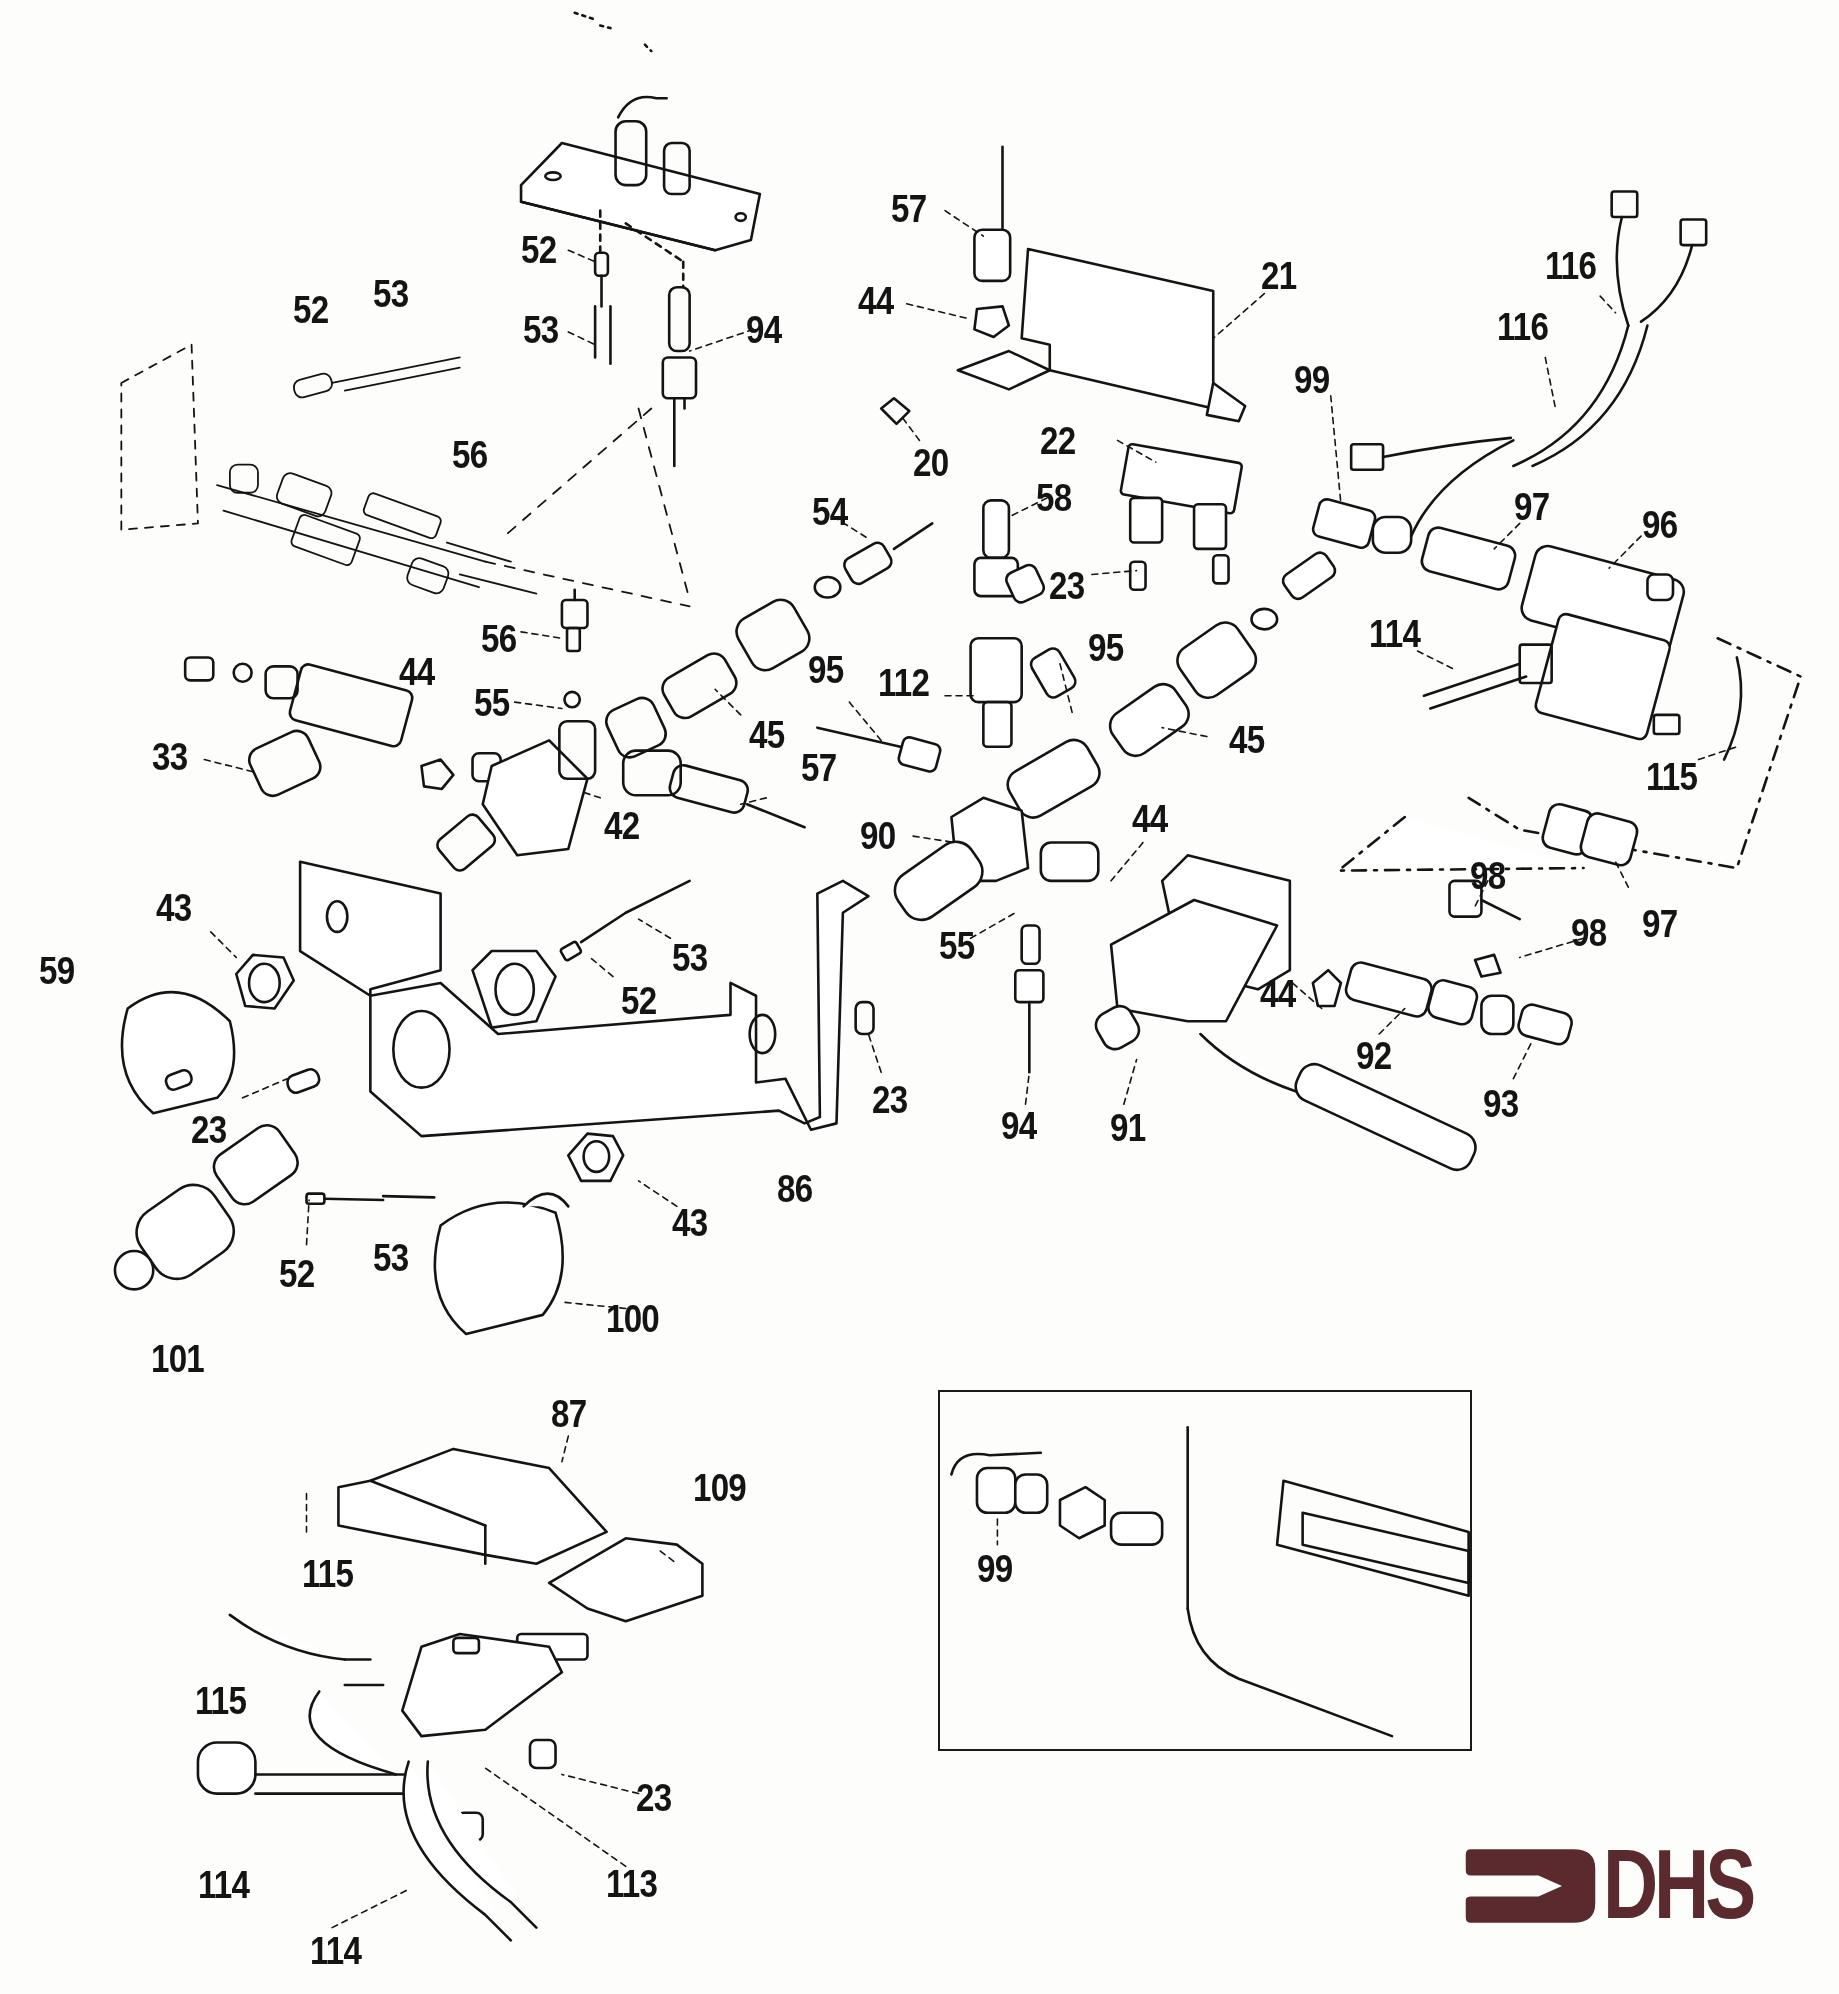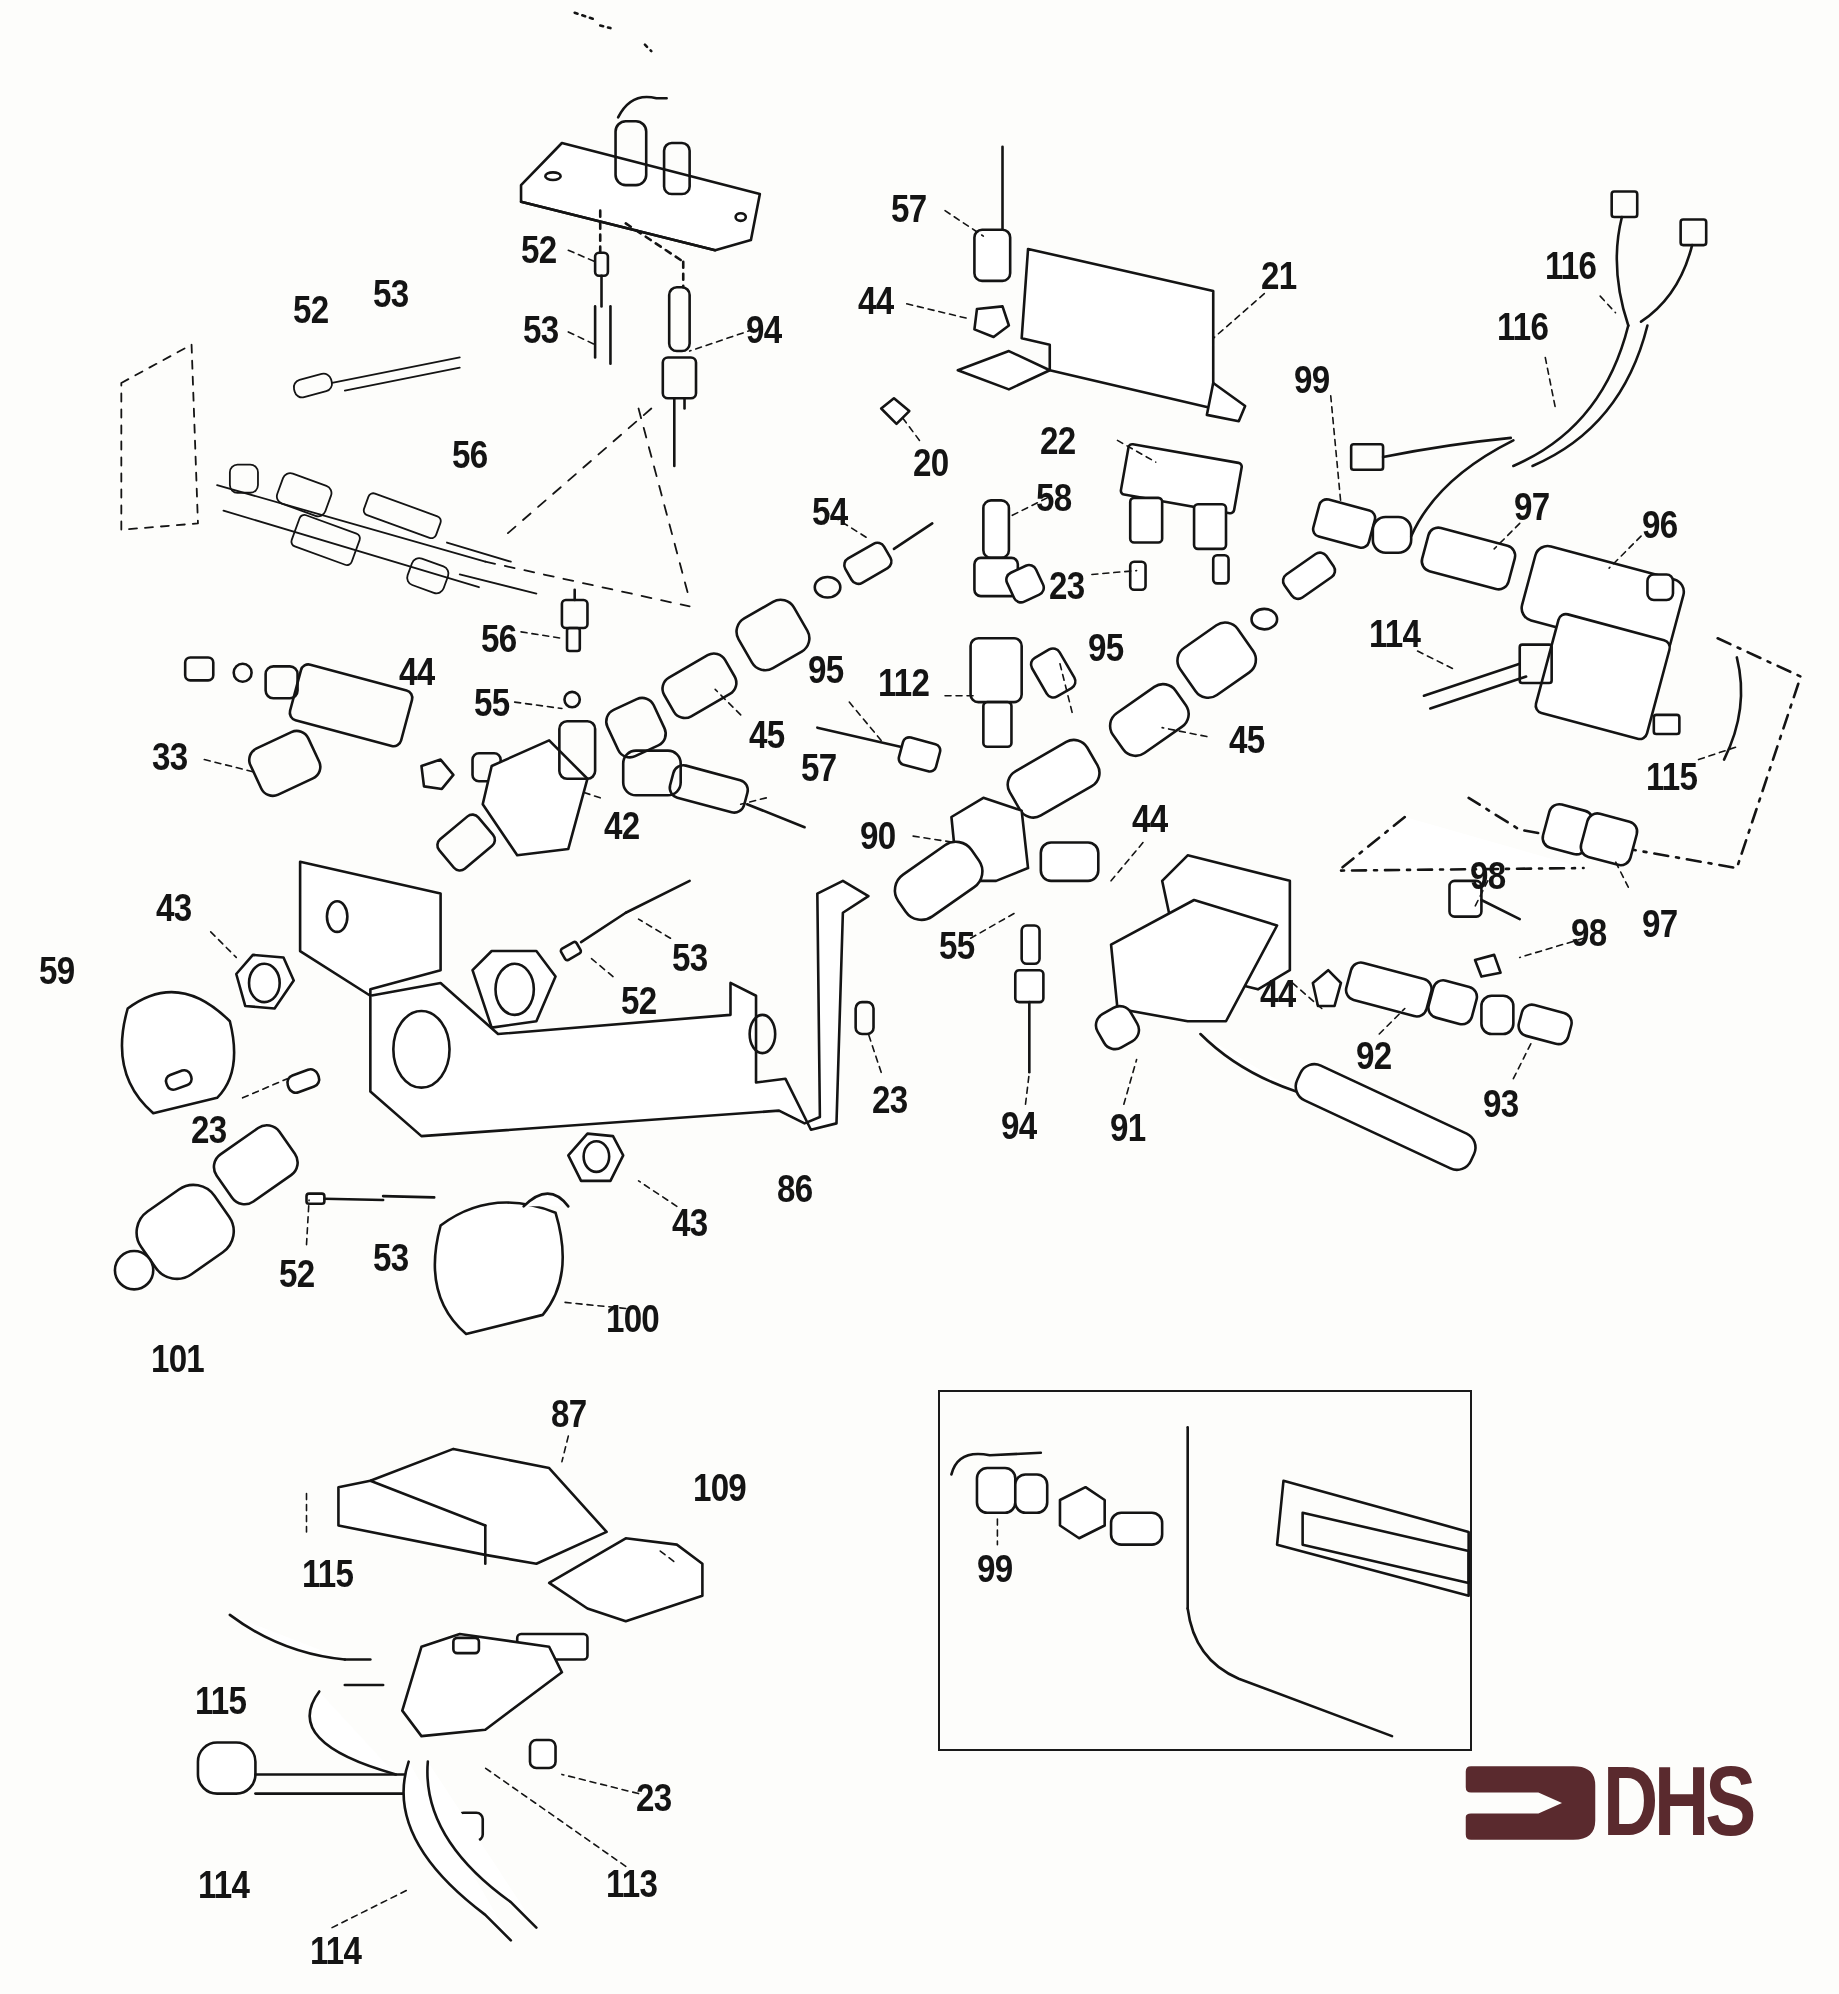--- a/index.html
+++ b/index.html
@@ -4,21 +4,21 @@
 <style>
   html, body { margin: 0; padding: 0; background: #fdfdfb; }
   body { width: 1839px; height: 1994px; position: relative; overflow: hidden;
          font-family: "Liberation Sans", sans-serif; }
   #diagram { position: absolute; left: 0; top: 0; width: 1839px; height: 1994px; }
   .lbl { position: absolute; font-family: "Liberation Sans", sans-serif; font-weight: bold;
          font-size: 39px; color: #141414; letter-spacing: -0.9px; line-height: 1; white-space: nowrap;
          transform: scaleX(0.85); transform-origin: left top; }
   .inset { position: absolute; left: 938px; top: 1390px; width: 530px; height: 357px;
            border: 2.6px solid #1a1a1a; background: transparent; }
-  .logo { position: absolute; left: 1464px; top: 1759px; width: 334px; height: 88px; }
+  .logo { position: absolute; left: 1464px; top: 1842px; width: 334px; height: 88px; }
   .logo-text { position: absolute; left: 139px; top: -7px; font-family: "Liberation Sans", sans-serif;
                font-weight: bold; font-size: 98px; letter-spacing: -5.3px; line-height: 1;
                transform: scaleX(0.78); transform-origin: left top; }
   svg line, svg path, svg rect, svg ellipse, svg circle, svg polygon, svg polyline { vector-effect: non-scaling-stroke; }
 </style>
 </head>
 <body>
 
 <svg id="diagram" viewBox="0 0 1440 1562" width="1839" height="1994" preserveAspectRatio="none" fill="none" stroke="#141414" stroke-width="2.6" stroke-linecap="round" stroke-linejoin="round">
 

